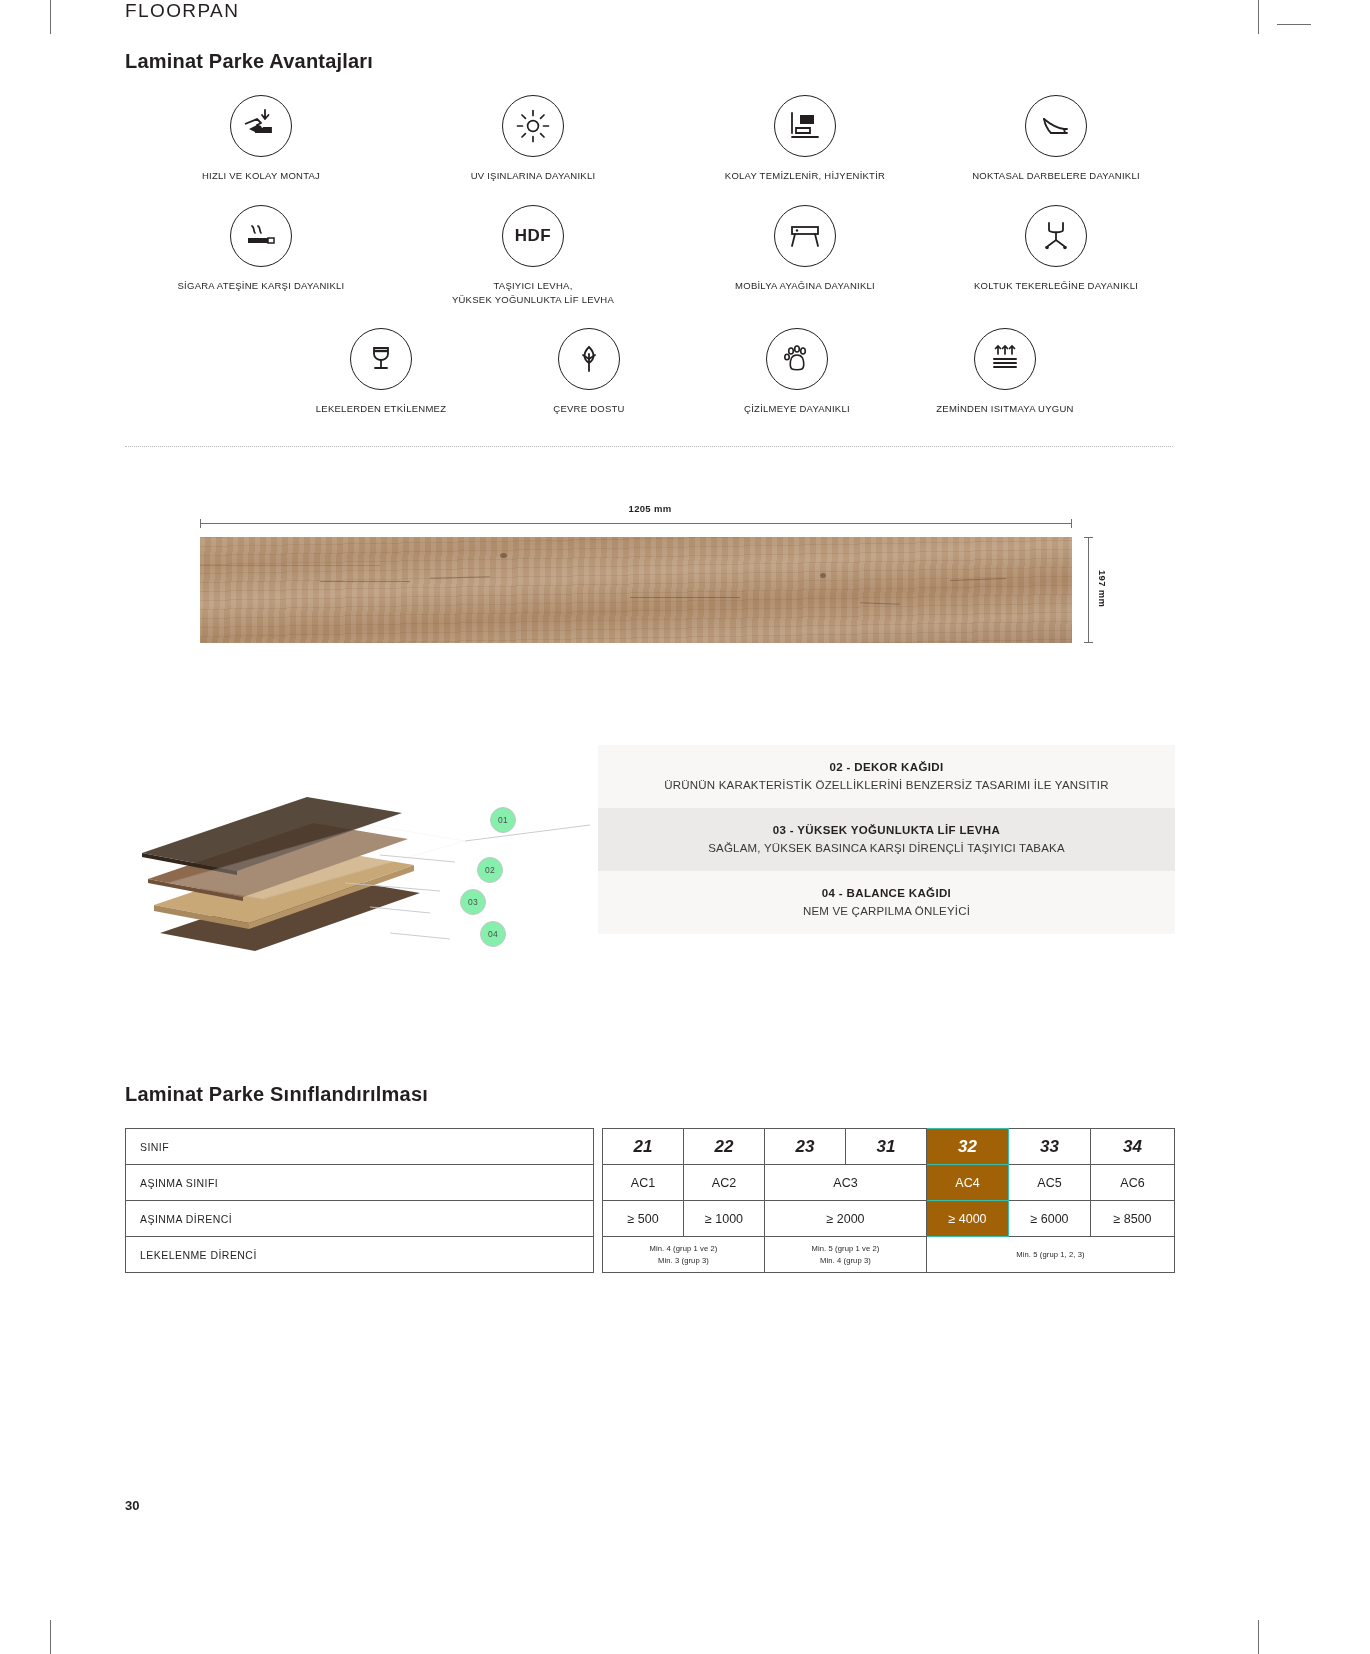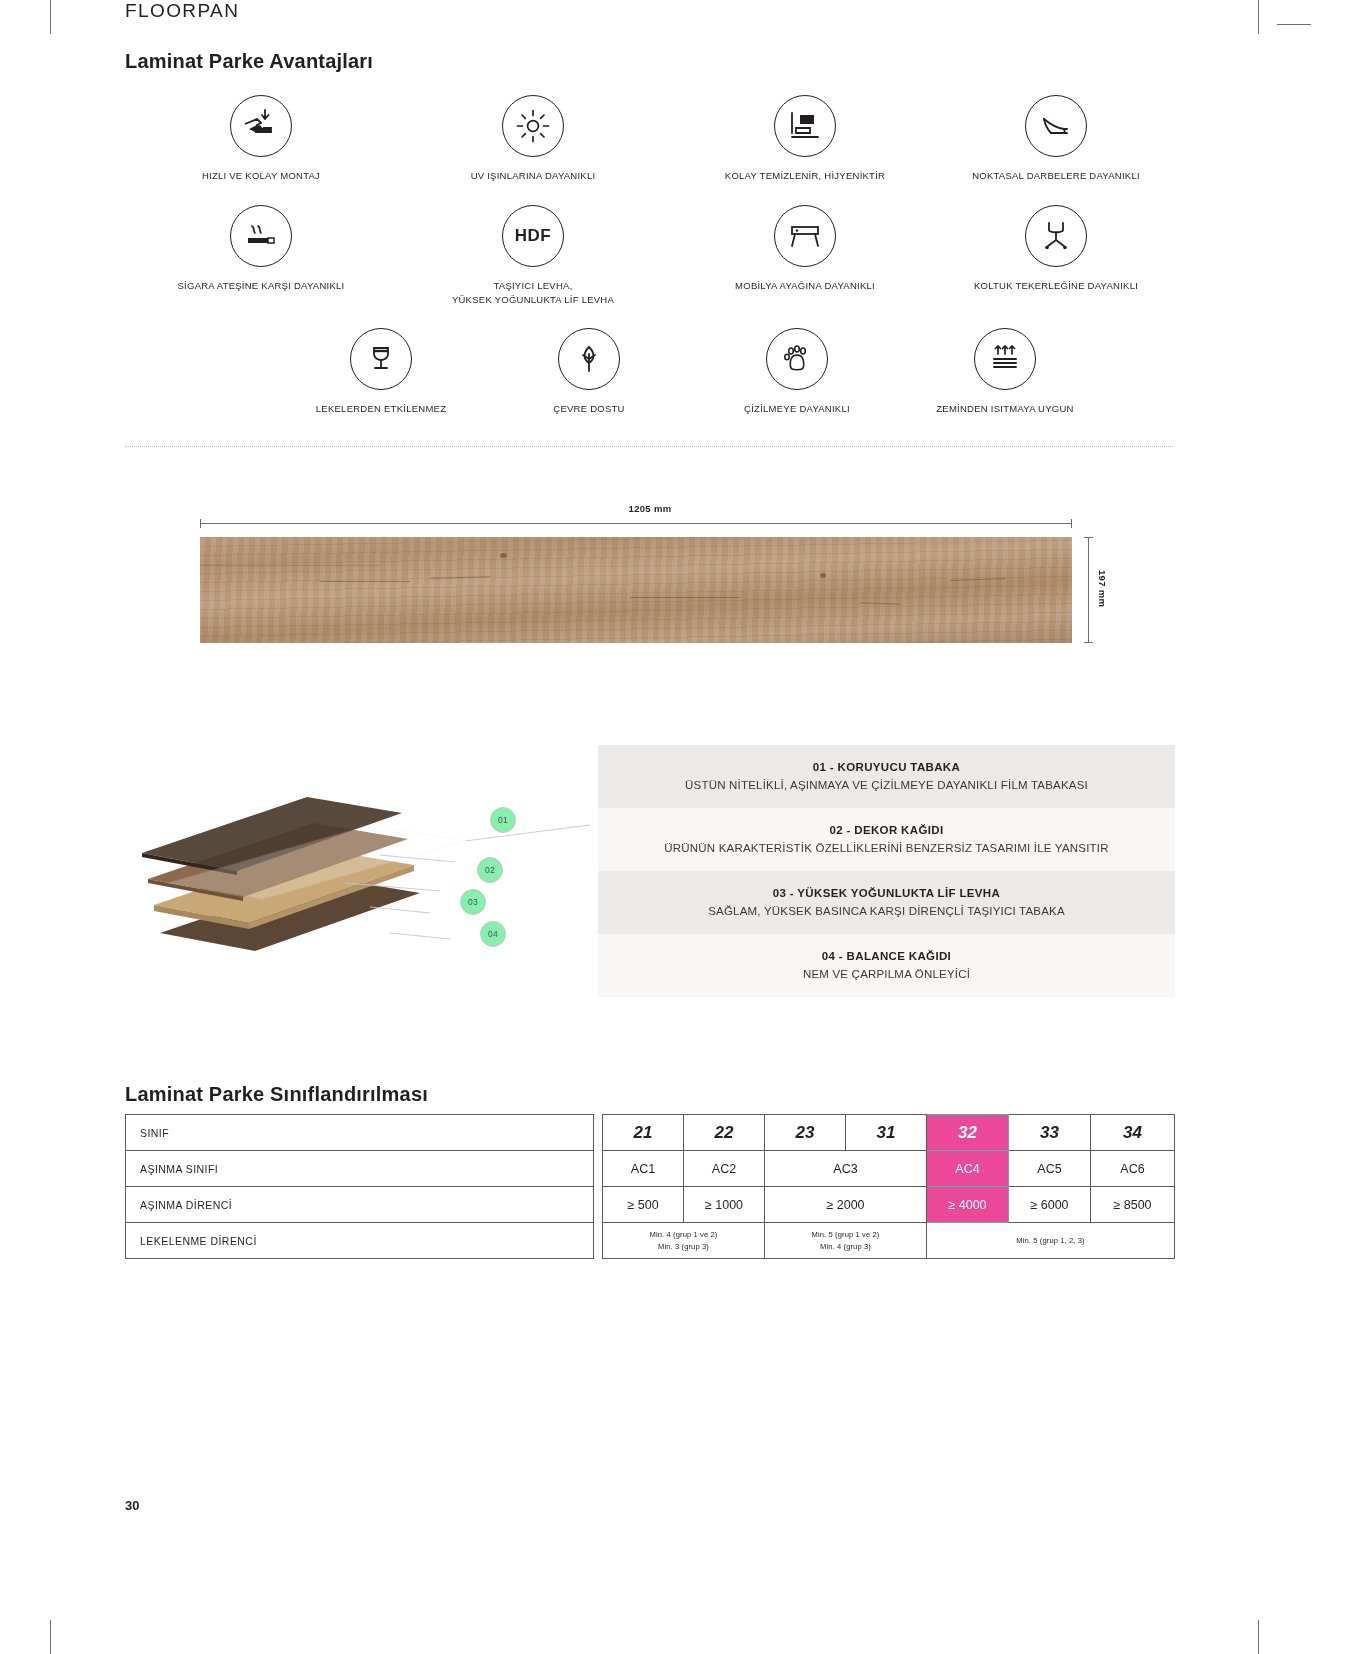--- a/index.html
+++ b/index.html
@@ -118,34 +118,34 @@
     font-size: 11.5px; font-weight: 700; letter-spacing: .35px; color: #231f20;
   }
   .panel .pdesc {
     margin-top: 6px; font-size: 11.5px; letter-spacing: .2px; color: #3a3738;
   }
 
   
   h2.sec-title2 {
     font-size: 20px; font-weight: 700; letter-spacing: .2px; margin-top: 58px;
   }
-  .tablewrap { margin-top: 8px; display: flex; gap: 8px; }
+  .tablewrap { margin-top: 22px; display: flex; gap: 8px; }
   table { border-collapse: collapse; }
   .tleft { width: 470px; }
   .tleft td {
     border: 1px solid #58595b; height: 36px; padding: 0 14px;
     font-size: 10.5px; letter-spacing: .45px; color: #231f20;
   }
   .tright { width: 572px; table-layout: fixed; }
   .tright td {
     border: 1px solid #58595b; height: 36px; text-align: center;
     font-size: 12.5px; color: #231f20;
   }
   .tright td.hd { font-weight: 700; font-size: 17px; font-style: italic; }
-  .tright td.acc { background: #ec4899; color: #ffffff; border-color: #35bfac; }
+  .tright td.acc { background: #a16207; color: #ffffff; border-color: #35bfac; }
   .tright td.small { font-size: 7.6px; line-height: 1.5; letter-spacing: .1px; }
 
   .pagenum {
     position: absolute; left: 125px; top: 1498px;
     font-size: 13px; font-weight: 700; color: #231f20;
   }
 </style>
 </head>
 <body>
 
@@ -349,24 +349,20 @@
       <span>02</span>
     </div>
     <div class="callout" style="left:335px; top:144px;">
       <span>03</span>
     </div>
     <div class="callout" style="left:355px; top:176px;">
       <span>04</span>
     </div>
 
     <div class="layer-panels">
-      <div class="panel shade">
-        <div class="ptitle">01 - KORUYUCU TABAKA</div>
-        <div class="pdesc">ÜSTÜN NİTELİKLİ, AŞINMAYA VE ÇİZİLMEYE DAYANIKLI FİLM TABAKASI</div>
-      </div>
       <div class="panel light">
         <div class="ptitle">02 - DEKOR KAĞIDI</div>
         <div class="pdesc">ÜRÜNÜN KARAKTERİSTİK ÖZELLİKLERİNİ BENZERSİZ TASARIMI İLE YANSITIR</div>
       </div>
       <div class="panel shade">
         <div class="ptitle">03 - YÜKSEK YOĞUNLUKTA LİF LEVHA</div>
         <div class="pdesc">SAĞLAM, YÜKSEK BASINCA KARŞI DİRENÇLİ TAŞIYICI TABAKA</div>
       </div>
       <div class="panel light">
         <div class="ptitle">04 - BALANCE KAĞIDI</div>

